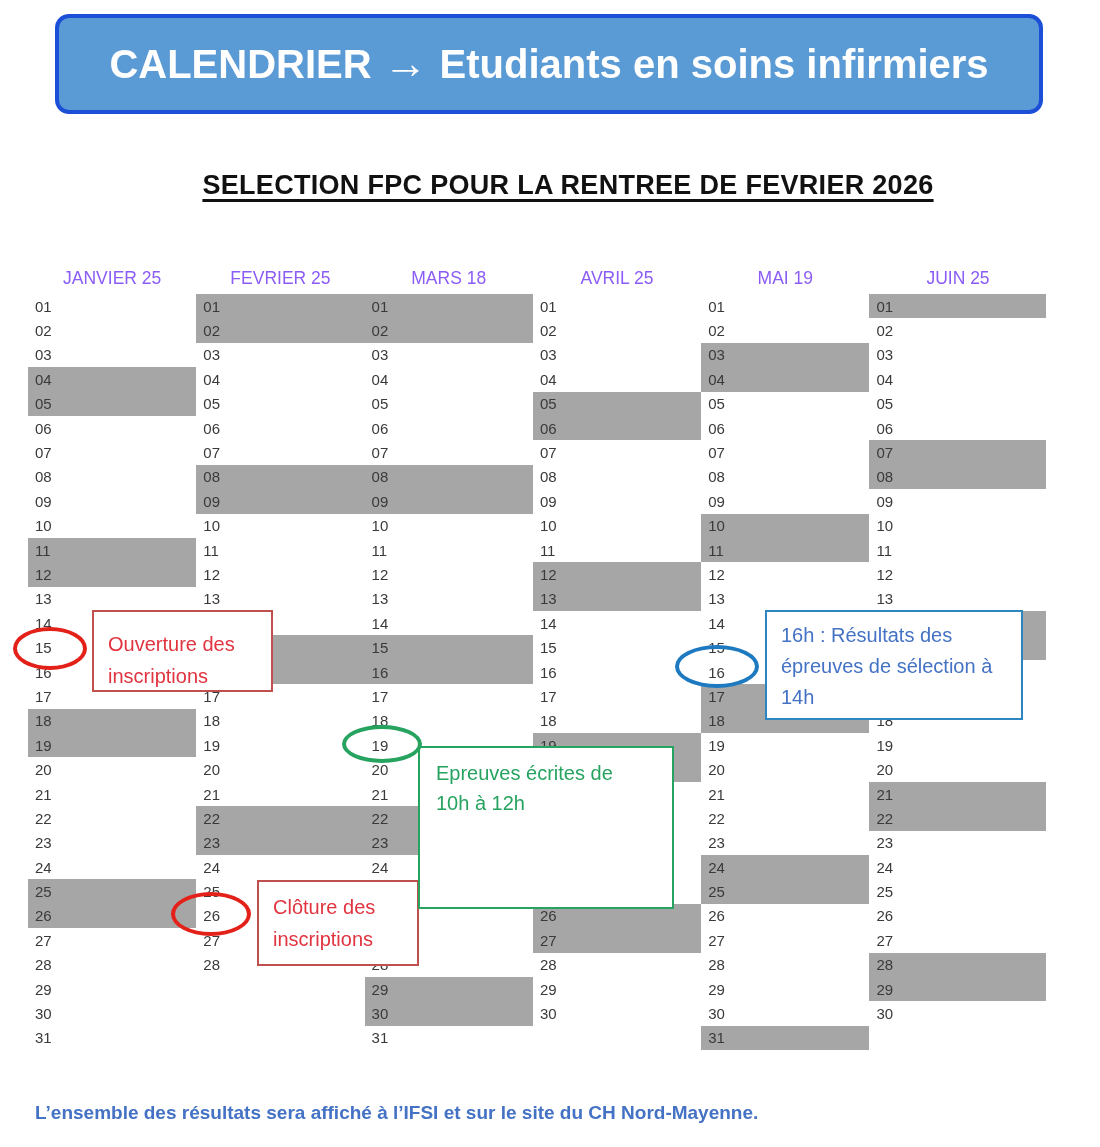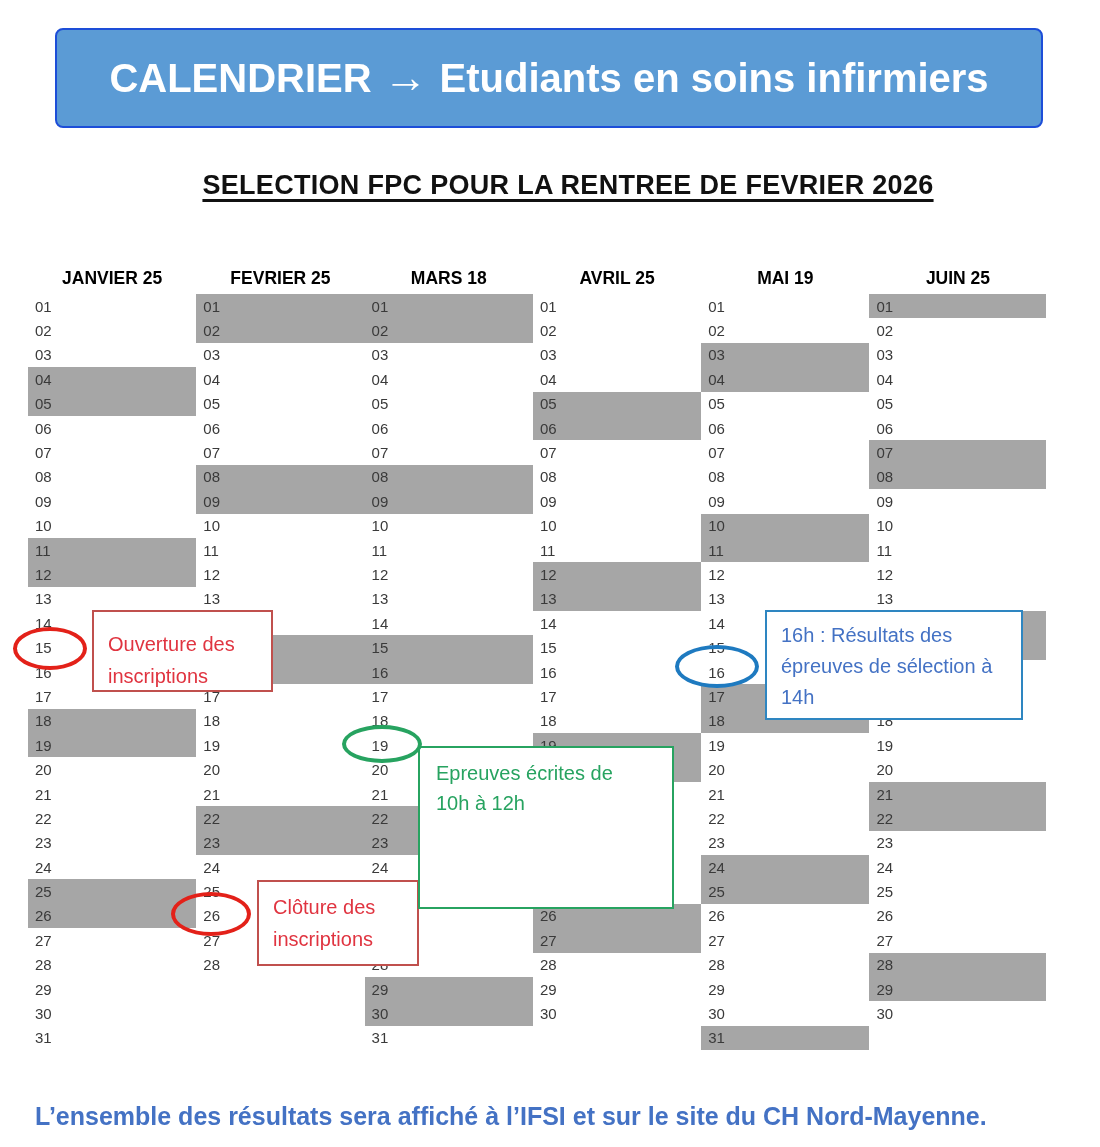--- a/index.html
+++ b/index.html
@@ -1,36 +1,36 @@
 <!DOCTYPE html>
 <html style="--hl: #A6A6A6; --banner: #5B9BD5; --red: #E03440; --green: #27A360; --blue: #4472C4;"><head>
 <meta charset="utf-8">
 <style>
   html,body{margin:0;padding:0;background:#fff;}
   body{font-family:"Liberation Sans", sans-serif;}
   .page{position:relative;width:1100px;height:1147px;background:#fff;overflow:hidden;}
 
   
-  .banner{position:absolute;left:55px;top:28px;width:988px;height:100px;
-    background:var(--banner,#5B9BD5);border:2px solid #1d4ed8;border-radius:8px;
+  .banner{position:absolute;left:55px;top:14px;width:988px;height:100px;
+    background:var(--banner,#5B9BD5);border:4px solid #1d4ed8;border-radius:14px;
     box-sizing:border-box;display:flex;align-items:center;justify-content:center;
     color:#fff;font-weight:bold;font-size:40px;}
   .banner .arrow{margin:0 12px;font-size:44px;line-height:40px;}
 
   
   .doc-title{position:absolute;left:0;top:170px;width:1080px;text-align:center;
     font-size:27px;font-weight:bold;color:#111;
     text-decoration:underline;text-decoration-thickness:2.5px;text-underline-offset:5px;
     letter-spacing:.3px;padding-left:28px;}
 
   
   .calendar{position:absolute;left:28px;top:266px;display:flex;z-index:1;}
   .month-col{flex:0 0 168.3px;width:168.3px;}
   .month-col:last-child{flex:0 0 177px;width:177px;}
-  .month-header{height:28px;font-weight:bold;font-size:17.5px;color:#000000;
+  .month-header{height:28px;font-weight:normal;font-size:17.5px;color:#8b5cf6;
     text-align:center;line-height:24px;}
   .day-row{height:24.4px;display:flex;align-items:center;}
   .day-row.hl{background:var(--hl,#A6A6A6);}
   .day-num{padding-left:7px;font-size:15px;color:#3a3a3a;}
 
   
   .ann-box{position:absolute;background:#fff;box-sizing:border-box;z-index:2;font-size:20px;}
   .ann-box.red{border:2px solid #C0504D;color:var(--red,#E03440);}
   #box-ouverture{left:92px;top:610px;width:181px;height:82px;padding:16px 0 0 14px;line-height:32px;}
   #box-cloture{left:257px;top:880px;width:162px;height:86px;padding:9px 16px 0 14px;line-height:32px;}
@@ -41,21 +41,21 @@
     color:var(--blue,#4472C4);padding:8px 20px 0 14px;line-height:31px;}
 
   
   .ellipse{position:absolute;border-radius:50%;background:transparent;z-index:3;box-sizing:border-box;}
   #circ-jan15{left:13px;top:627px;width:74px;height:43px;border:4px solid #E32119;}
   #circ-feb26{left:171px;top:892px;width:80px;height:44px;border:4px solid #E32119;}
   #circ-mar19{left:342px;top:725px;width:80px;height:38px;border:4px solid var(--green,#27A360);}
   #circ-may16{left:675px;top:645px;width:84px;height:43px;border:4px solid #1E7AC0;}
 
   
-  .footer-note{position:absolute;left:35px;top:1102px;font-size:25px;font-weight:bold;
+  .footer-note{position:absolute;left:35px;top:1102px;font-size:19px;font-weight:bold;
     color:var(--blue,#4472C4);}
 </style>
 </head>
 <body>
 
 <div class="page">
 
   <div class="banner">
     <span>
       <span>CALENDRIER</span><span class="arrow">→</span><span>Etudiants en soins infirmiers</span>

